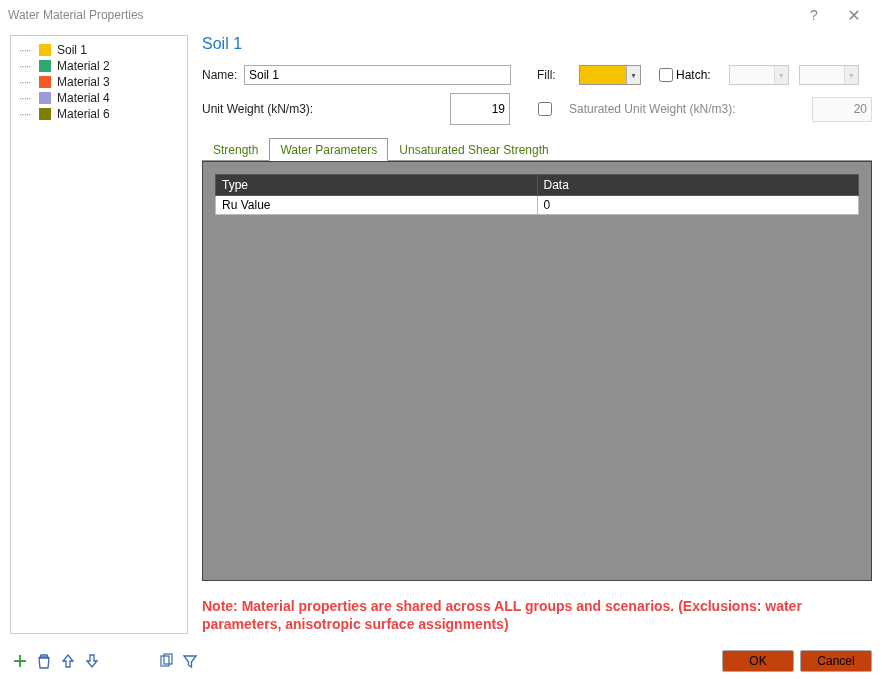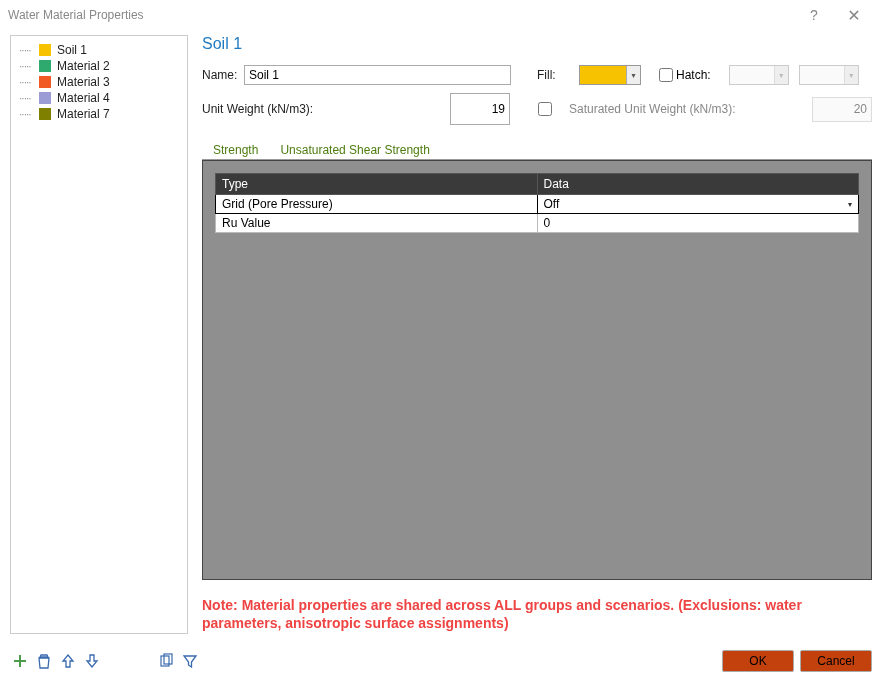--- a/index.html
+++ b/index.html
@@ -101,21 +101,21 @@
       <span class="tree-label">Material 3</span>
     </div>
     <div class="tree-item">
       <span class="tree-dots">·····</span>
       <span class="tree-swatch swatch-lav"></span>
       <span class="tree-label">Material 4</span>
     </div>
     <div class="tree-item">
       <span class="tree-dots">·····</span>
       <span class="tree-swatch swatch-olive"></span>
-      <span class="tree-label">Material 7</span>
+      <span class="tree-label">Material 6</span>
     </div>
   </div>
 
   <div class="main">
     <div class="main-title">Soil 1</div>
 
     <div class="row name-row">
       <span class="lbl">Name:</span>
       <input class="name-input" value="Soil 1" style="">
       <span class="lbl fill-lbl">Fill:</span>
@@ -139,39 +139,33 @@
       <input class="uw-input" value="19" style="">
       <label class="sat-cb">
         <input type="checkbox" style="">
         <span>Saturated Unit Weight (kN/m3):</span>
       </label>
       <input class="sat-input" disabled="" value="20" style="">
     </div>
 
     <div class="tabs">
       <div class="tab">Strength</div>
+      <div class="tab active">Water Parameters</div>
       <div class="tab">Unsaturated Shear Strength</div>
     </div>
 
     <div class="grid-wrap">
       <table class="grid">
         <thead>
           <tr>
             <th class="type-col">Type</th>
             <th>Data</th>
           </tr>
         </thead>
         <tbody>
-          <tr class="row-sel">
-            <td>Grid (Pore Pressure)</td>
-            <td class="data-cell">
-              <span>Off</span>
-              <span class="dd-arrow">▾</span>
-            </td>
-          </tr>
           <tr>
             <td>Ru Value</td>
             <td>0</td>
           </tr>
         </tbody>
       </table>
     </div>
 
     <div class="note">Note: Material properties are shared across ALL groups and scenarios. (Exclusions: water parameters, anisotropic surface assignments)</div>
   </div>

